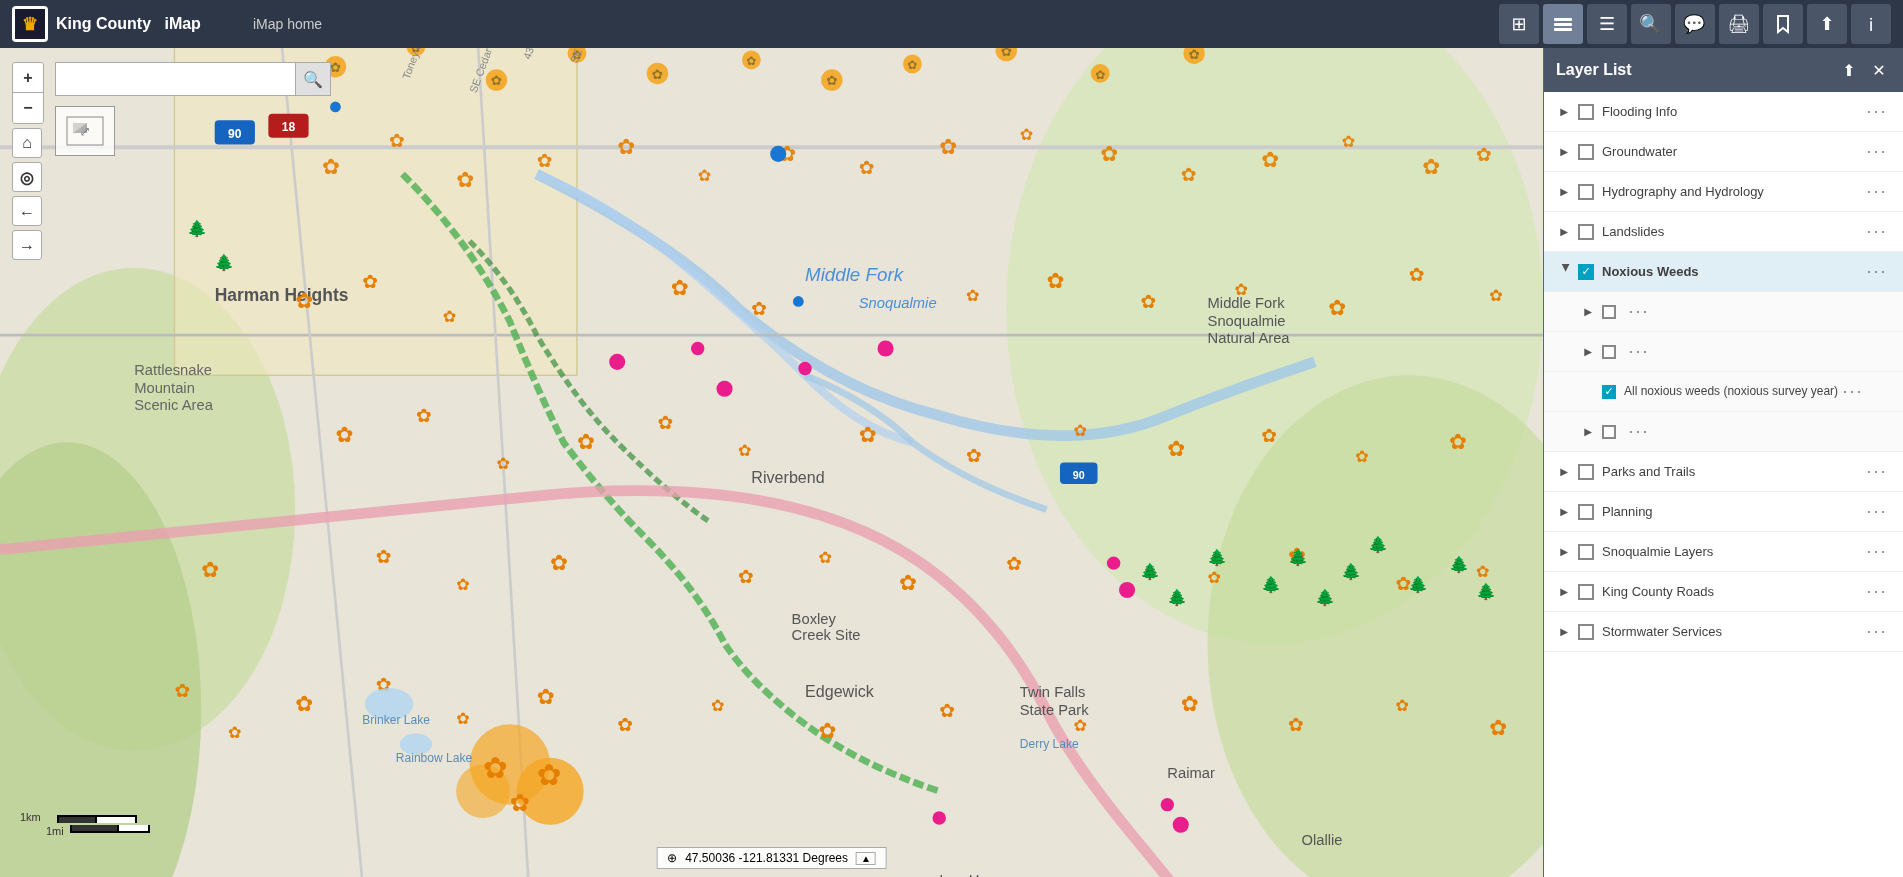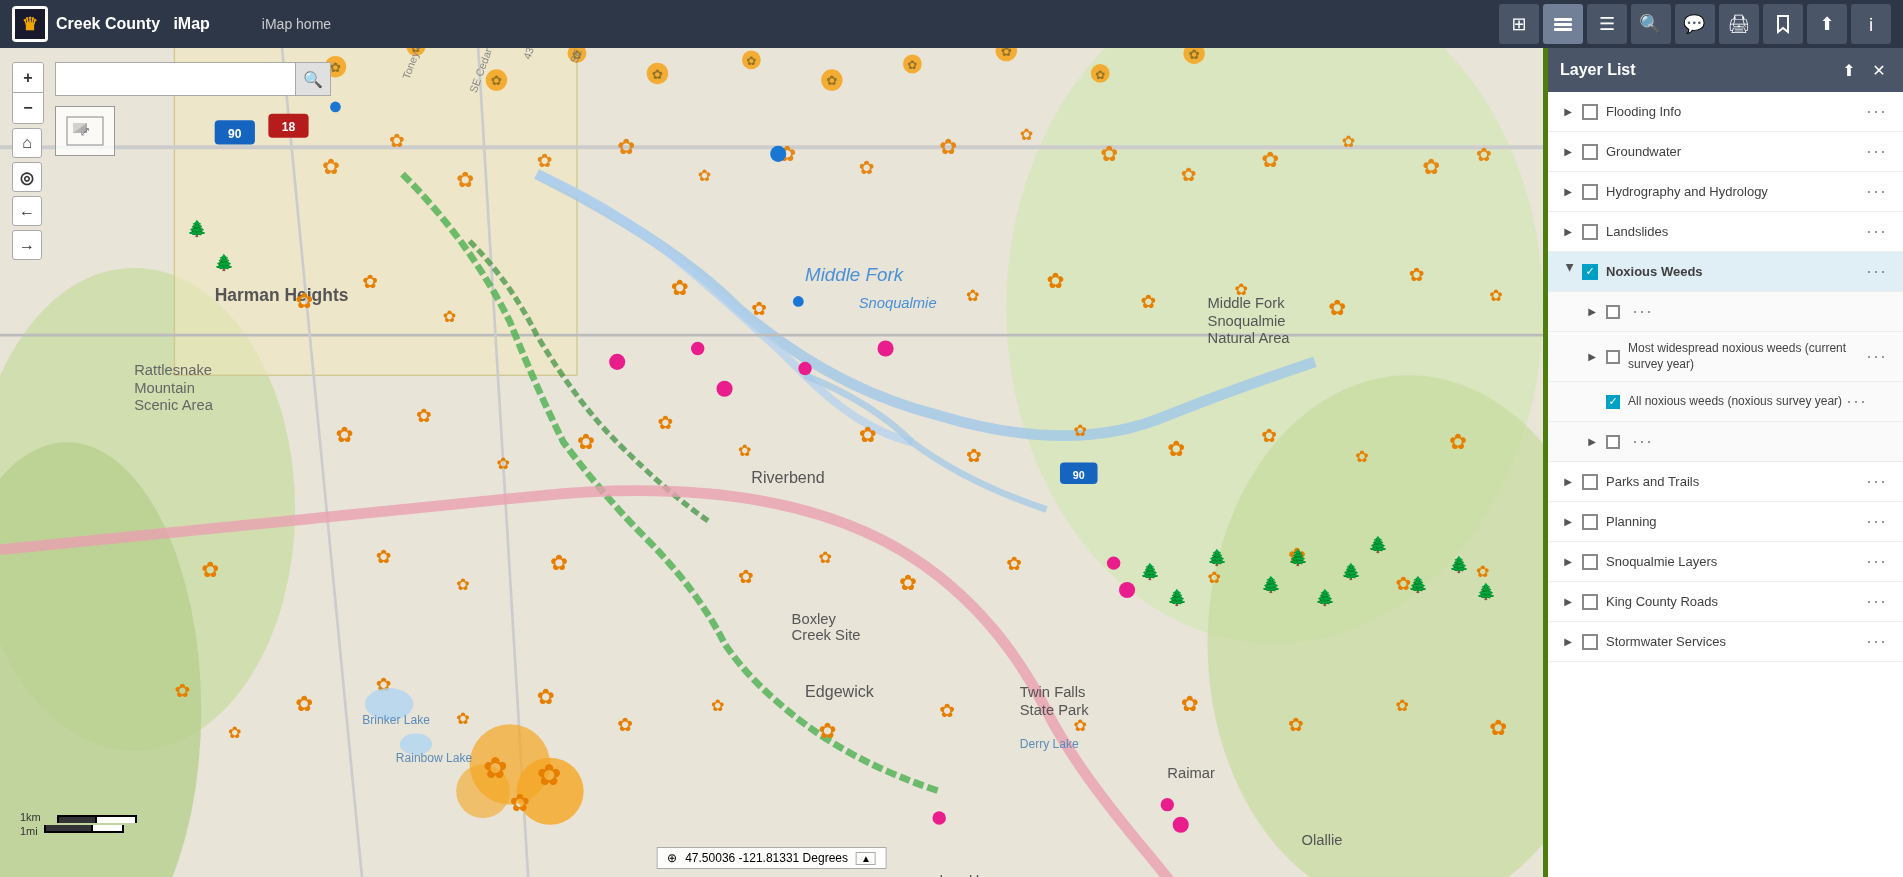--- a/index.html
+++ b/index.html
@@ -174,21 +174,21 @@
       gap: 8px;
       z-index: 5;
     }
 
     
     .layer-panel {
       width: 360px;
       background: white;
       display: flex;
       flex-direction: column;
-      border-left: 5px solid #4d7c0f;
+      border-left: 1px solid #4d7c0f;
       flex-shrink: 0;
     }
     .layer-panel-header {
       background: #4a5568;
       color: white;
       padding: 10px 12px;
       font-size: 16px;
       font-weight: bold;
       display: flex;
       align-items: center;
@@ -283,21 +283,21 @@
 <body>
 
 <div class="header">
   <div class="header-logo">
     <div class="logo-icon">
       <div class="logo-inner">
         <span class="logo-crown">♛</span>
       </div>
     </div>
     <span style="font-size:16px;">
-      <span>Creek County</span>
+      <span>King County</span>
       &nbsp;
       <strong>iMap</strong>
     </span>
   </div>
   <a class="imap-home">iMap home</a>
   <div class="header-tools">
     <button class="header-tool-btn" title="Grid">⊞</button>
     <button class="header-tool-btn active" title="Layers">
       <svg width="22" height="22" viewBox="0 0 22 22">
           <rect x="2" y="5" width="18" height="3" fill="white" rx="1"></rect>
@@ -575,21 +575,21 @@
 
     <div class="scale-bar">
       <div style="display:flex; flex-direction:column; gap:2px;">
         <div style="display:flex; align-items:flex-end; gap:12px;">
           <span style="font-size:11px; color:#333; margin-right:4px;">1km</span>
           <div style="width:80px; height:8px; border:2px solid black; border-bottom:none; display:flex;">
             <div style="width:40px; border-right:2px solid black; background:#333;"></div>
             <div style="width:40px; background:white;"></div>
           </div>
         </div>
-        <div style="display:flex; align-items:flex-start; gap:2px;">
+        <div style="display:flex; align-items:flex-start; gap:2px;margin-left:26px;">
           <span style="font-size:11px; color:#333; margin-right:4px;">1mi</span>
           <div style="width:80px; height:8px; border:2px solid black; border-top:none; display:flex;">
             <div style="width:50px; border-right:2px solid black; background:#333;"></div>
             <div style="width:30px; background:white;"></div>
           </div>
         </div>
       </div>
     </div>
 
     <div class="coord-bar">
@@ -646,21 +646,20 @@
 
       <div class="layer-item sub-item">
         <span class="layer-toggle">▶</span>
         <div class="layer-checkbox" style="width:14px;height:14px;"></div>
         <span class="layer-more">···</span>
       </div>
 
       <div class="layer-item sub-item">
         <span class="layer-toggle">▶</span>
         <div class="layer-checkbox" style="width:14px;height:14px;"></div>
-        <span class="sub-name">Most widespread noxious weeds (current survey year)</span>
         <span class="layer-more">···</span>
       </div>
 
       <div class="layer-item sub-item">
         <span class="layer-toggle" style="visibility:hidden;">▶</span>
         <div class="layer-checkbox checked" style="width:14px;height:14px;"></div>
         <span class="sub-name">All noxious weeds (noxious survey year)</span>
         <span class="layer-more">···</span>
       </div>
 

